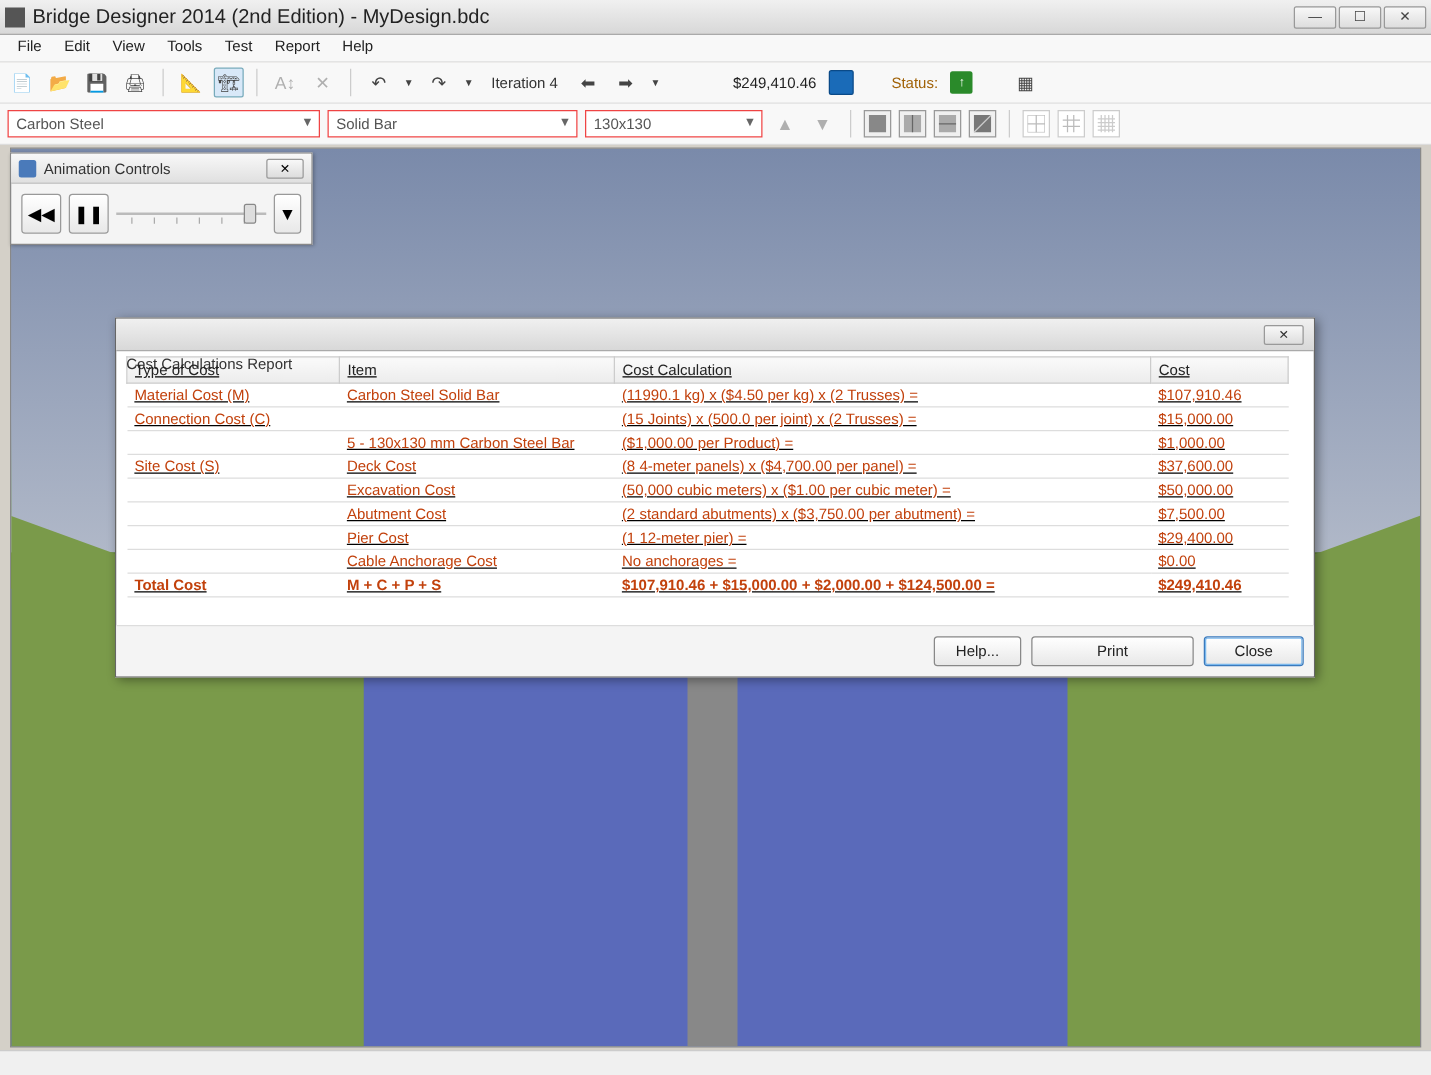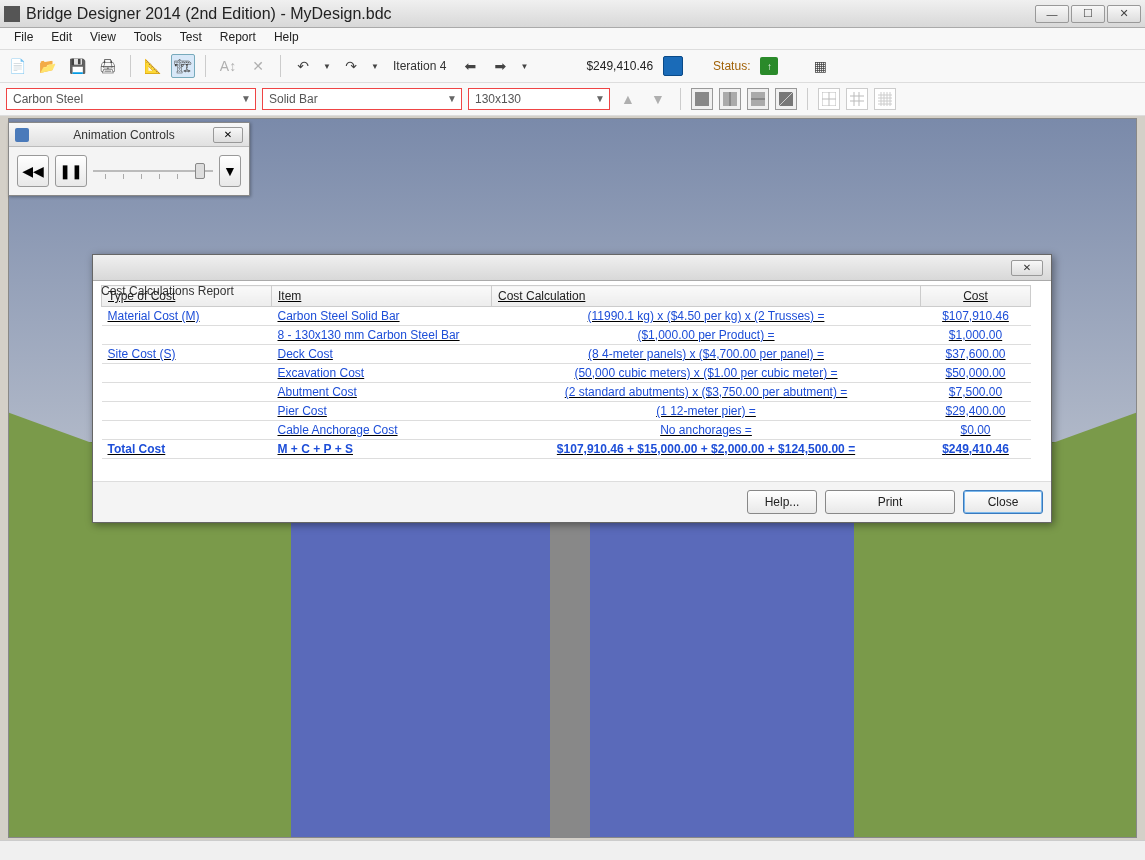--- a/index.html
+++ b/index.html
@@ -38,41 +38,41 @@
 .canvas { position: absolute; left:8px; right:8px; top: 118px; bottom: 22px; background: linear-gradient(#6a7a9a 0%, #8a9aba 30%, #5a8a3a 40%, #4a6aba 100%); border:1px solid #888; overflow:hidden;}
 .sky{ position:absolute; left:0; right:0; top:0; height:45%; background: linear-gradient(#7a8aaa,#b0b8c8);}
 .ground{ position:absolute; left:0; right:0; top:45%; height:4%; background:#6a8a3a;}
 .water{ position:absolute; left:0; right:0; bottom:0; height:51%; background: #5a6aba;}
 .valley1{ position:absolute; left:0; top:48%; width:25%; height:60%; background:#7a9a4a; transform: skewY(20deg);}
 .valley2{ position:absolute; right:0; top:48%; width:25%; height:60%; background:#7a9a4a; transform: skewY(-20deg);}
 .pier{ position:absolute; left:48%; top:40%; width:40px; height:60%; background:#888;}
 
 
 .animwin { position:absolute; left:8px; top:122px; width:242px; background:#f4f4f4; border:1px solid #888; box-shadow:1px 1px 3px rgba(0,0,0,0.3);}
-.animwin .hdr{ height:24px; background:linear-gradient(#f8f8f8,#e0e0e0); display:flex; align-items:center; padding:0 6px; border-bottom:1px solid #bbb;text-align:center;}
+.animwin .hdr{ height:24px; background:linear-gradient(#f8f8f8,#e0e0e0); display:flex; align-items:center; padding:0 6px; border-bottom:1px solid #bbb;}
 .animwin .hdr .ic{ width:14px; height:14px; background:#4a7aba; margin-right:6px; border-radius:2px;}
 .animwin .hdr .ttl{ flex:1; color:#333;}
 .animwin .hdr .x{ width:30px; height:16px; border:1px solid #999; background:linear-gradient(#f8f8f8,#ddd); border-radius:2px; display:flex; align-items:center; justify-content:center; font-size:10px;}
 .animwin .body{ padding:8px; display:flex; align-items:center; gap:6px;}
 .abtn{ width:32px; height:32px; border:1px solid #999; background:linear-gradient(#fff,#e8e8e8); border-radius:3px; display:flex; align-items:center; justify-content:center; font-size:14px;}
 .slider{ flex:1; height:20px; position:relative;}
 .slider .track{ position:absolute; left:0; right:0; top:9px; height:2px; background:#bbb;}
 .slider .thumb{ position:absolute; right:8px; top:2px; width:10px; height:16px; background:#ddd; border:1px solid #888; border-radius:2px;}
 .slider .tick{ position:absolute; top:13px; width:1px; height:5px; background:#aaa;}
 
 
 .dialog{ position:absolute; left:92px; top:254px; width:960px; background:#fff; border:1px solid #666; box-shadow:2px 2px 8px rgba(0,0,0,0.4);}
 .dialog .dhdr{ height:26px; background:linear-gradient(#f0f0f0,#d8d8d8); border-bottom:1px solid #aaa; display:flex; align-items:center; padding:0 8px; color:#333;}
 .dialog .dhdr .dtitle{ flex:1;margin-top:46px;}
 .dialog .dhdr .dx{ width:32px; height:16px; border:1px solid #999; background:linear-gradient(#f8f8f8,#ddd); border-radius:2px; display:flex; align-items:center; justify-content:center; font-size:10px;}
 .dialog .dbody{ padding:4px 20px 8px 8px;text-decoration:underline;}
 .costtbl{ width:100%; border-collapse:collapse;}
 .costtbl th{ text-align:left; font-weight:normal; background:linear-gradient(#fafafa,#ececec); border:1px solid #ccc; padding:3px 6px; color:#222;}
-.costtbl td{ border-bottom:1px solid #ddd; padding:2px 6px; color:#1d4ed8; white-space:nowrap;}
-.costtbl td.r,.costtbl th.r{ text-align:center;margin-top:44px;}
+.costtbl td{ border-bottom:1px solid #ddd; padding:2px 6px; color:#c2410c; white-space:nowrap;}
+.costtbl td.r,.costtbl th.r{ text-align:left;margin-top:44px;}
 .costtbl tr.total td{ font-weight:bold; border-top:1px solid #999;}
 .dialog .dbtns{ padding:8px; display:flex; justify-content:flex-end; gap:8px; background:#f4f4f4; border-top:1px solid #ddd;}
 .dbtn{ height:24px; padding:0 12px; min-width:70px; border:1px solid #888; background:linear-gradient(#fff,#e8e8e8); border-radius:3px; display:flex; align-items:center; justify-content:center; color:#222;}
 .dbtn.wide{ min-width:195px;}
 .dbtn.w2{ min-width:130px;}
 .dbtn.focus{ border-color:#3a7abd; box-shadow:0 0 0 1px #7ab8ed inset;}
 
 .statusbar{ position:absolute; left:0; right:0; bottom:0; height:20px; background:#f0f0f0; border-top:1px solid #ccc;}
 </style>
 </head>
@@ -249,22 +249,28 @@
         </tr>
       </thead>
       <tbody id="cost-rows">
           <tr>
             <td>Material Cost (M)</td>
   <td>Carbon Steel Solid Bar</td>
   <td class="r">(11990.1 kg) x ($4.50 per kg) x (2 Trusses) =</td>
   <td class="r">$107,910.46</td>
           </tr>
           <tr>
-            <td></td>
-  <td>8 - 130x130 mm Carbon Steel Bar</td>
+            <td>Connection Cost (C)</td>
+  <td></td>
+  <td class="r">(15 Joints) x (500.0 per joint) x (2 Trusses) =</td>
+  <td class="r">$15,000.00</td>
+          </tr>
+          <tr>
+            <td></td>
+  <td>5 - 130x130 mm Carbon Steel Bar</td>
   <td class="r">($1,000.00 per Product) =</td>
   <td class="r">$1,000.00</td>
           </tr>
           <tr>
             <td>Site Cost (S)</td>
   <td>Deck Cost</td>
   <td class="r">(8 4-meter panels) x ($4,700.00 per panel) =</td>
   <td class="r">$37,600.00</td>
           </tr>
           <tr>

